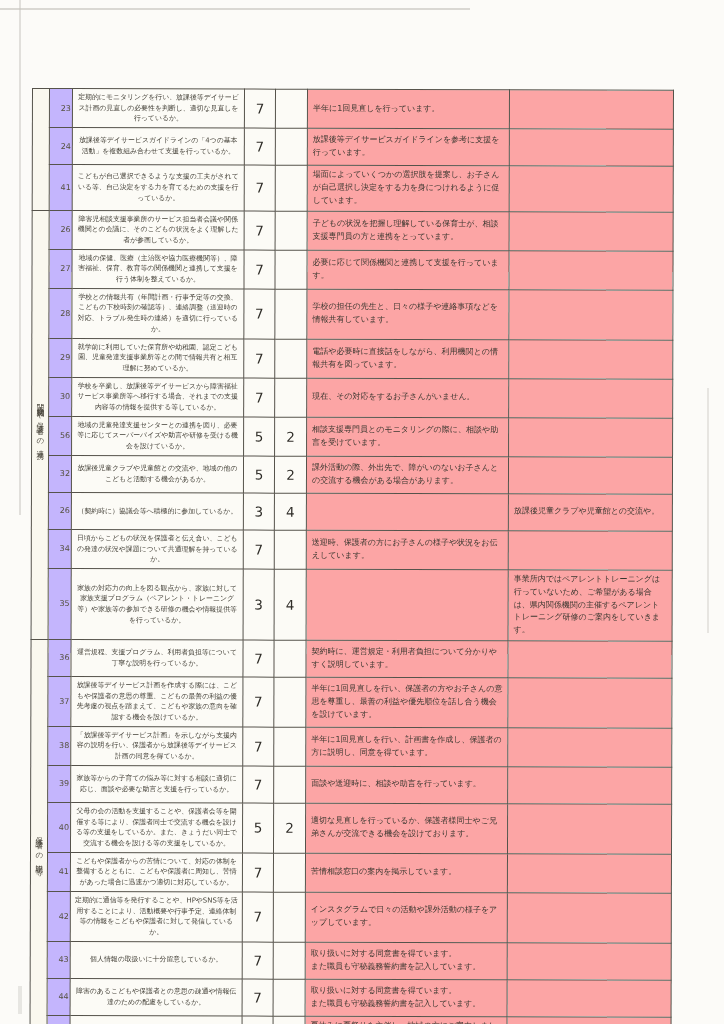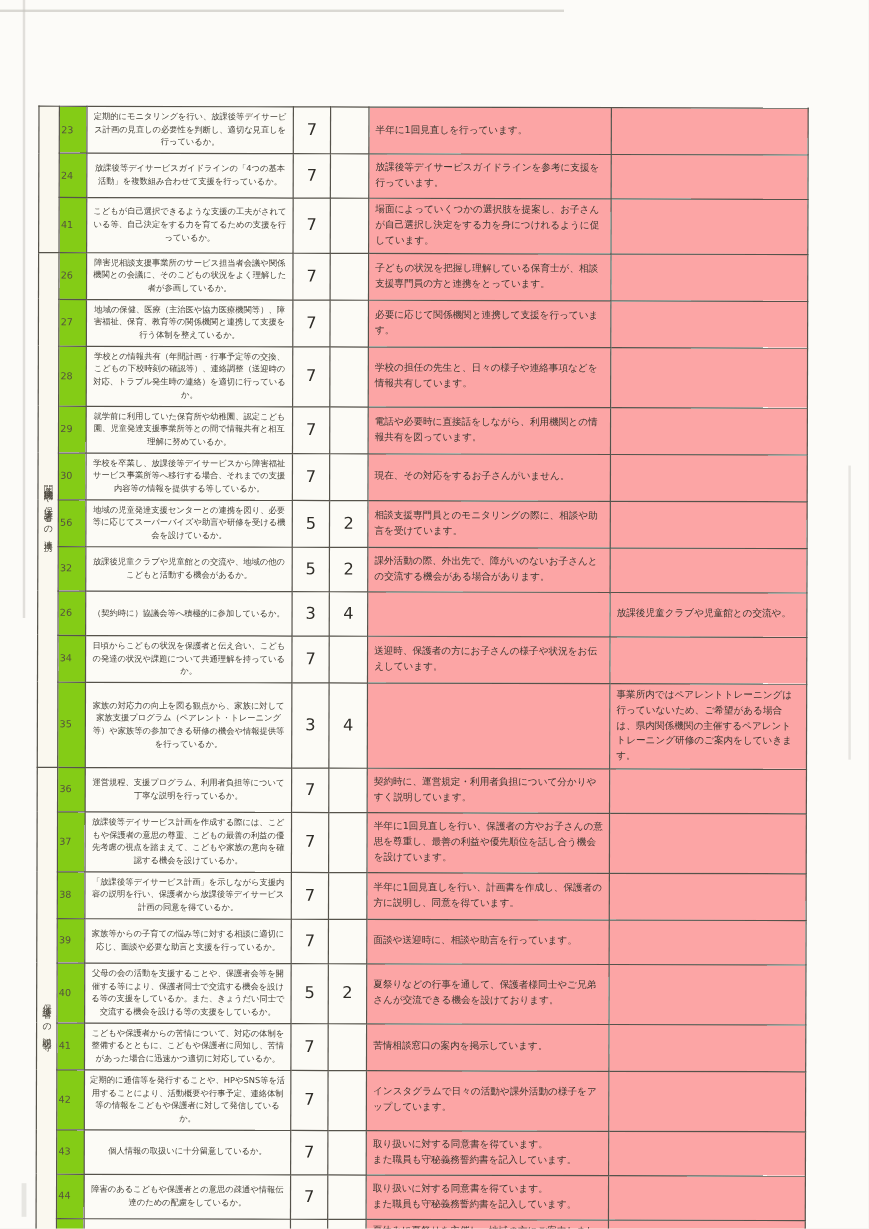--- a/index.html
+++ b/index.html
@@ -40,21 +40,21 @@
 
   td.group{
     background:#faf8ef;text-align:center;padding:2px 0;
   }
   .vertical-text{
     writing-mode:vertical-rl;text-orientation:upright;
     font-size:7.5px;letter-spacing:2px;line-height:1;
     color:#4a463c;display:inline-block;
   }
   td.no{
-    background:#84cc16;text-align:left;
+    background:#c4b5fd;text-align:right;
     font-size:8px;color:#55513f;
   }
   td.q{
     font-size:6.9px;line-height:1.55;color:#413e35;
     padding:3px 4px;background:#fcfbf6;text-align:center;
   }
   td.score{
     text-align:center;font-size:13.5px;color:#2f2d28;background:#fcfbf6;
   }
   td.comment, td.note{
@@ -222,21 +222,21 @@
             <td class="score">7</td>
             <td class="score"></td>
             <td class="comment">面談や送迎時に、相談や助言を行っています。</td>
             <td class="note"></td>
           </tr>
           <tr>
             <td class="no">40</td>
             <td class="q">父母の会の活動を支援することや、保護者会等を開催する等により、保護者同士で交流する機会を設ける等の支援をしているか。また、きょうだい同士で交流する機会を設ける等の支援をしているか。</td>
             <td class="score">5</td>
             <td class="score">2</td>
-            <td class="comment">夏祭りなどの行事を通して、保護者様同士やご兄弟さんが交流できる機会を設けております。</td>
+            <td class="comment">適切な見直しを行っているか、保護者様同士やご兄弟さんが交流できる機会を設けております。</td>
             <td class="note"></td>
           </tr>
           <tr>
             <td class="no">41</td>
             <td class="q">こどもや保護者からの苦情について、対応の体制を整備するとともに、こどもや保護者に周知し、苦情があった場合に迅速かつ適切に対応しているか。</td>
             <td class="score">7</td>
             <td class="score"></td>
             <td class="comment">苦情相談窓口の案内を掲示しています。</td>
             <td class="note"></td>
           </tr>

